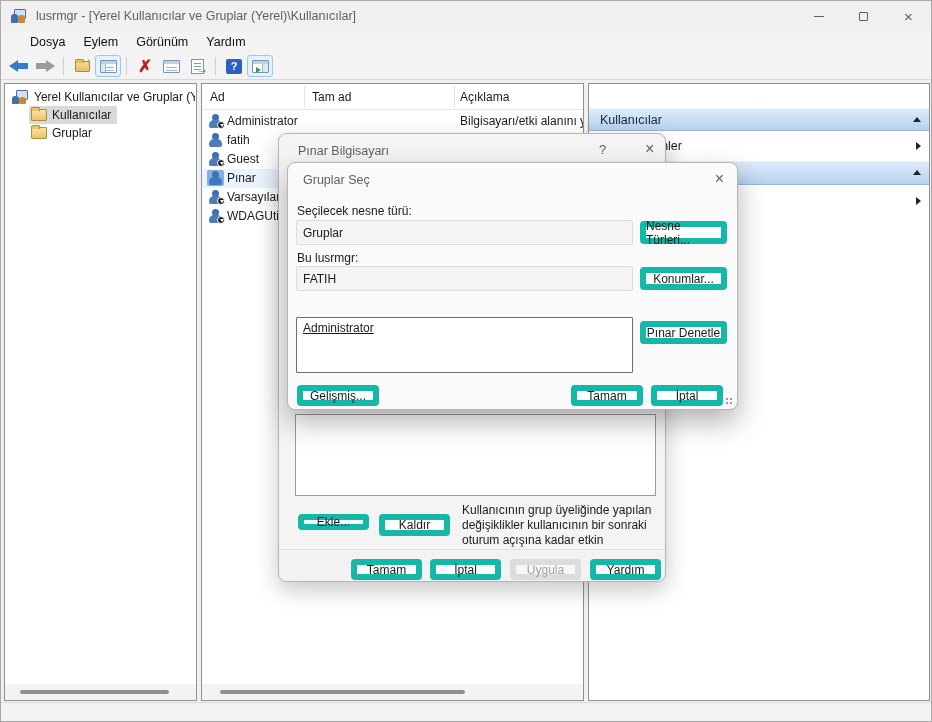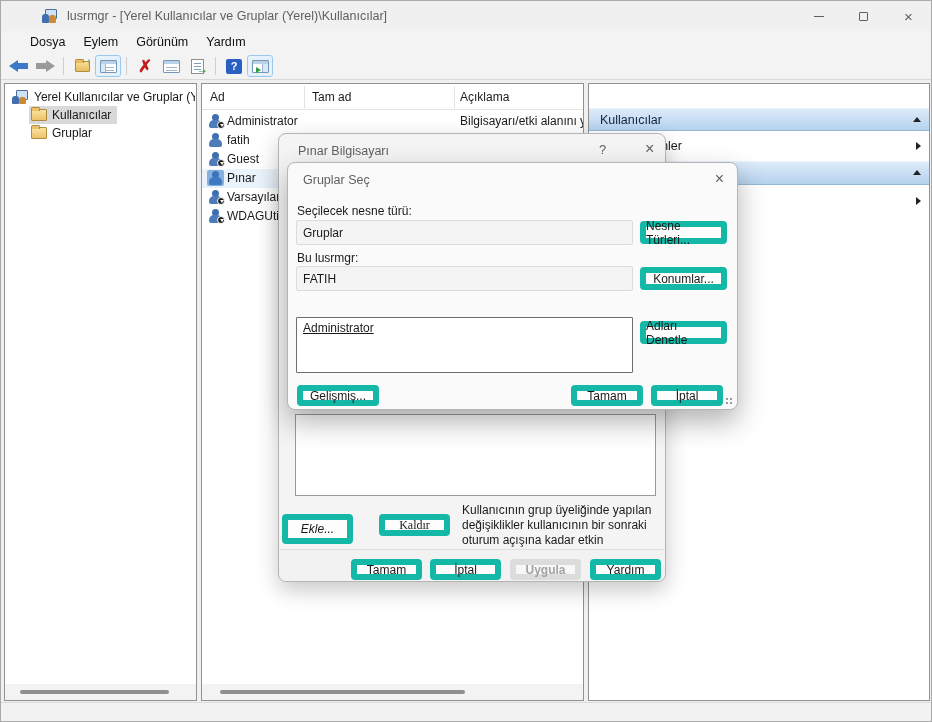--- a/index.html
+++ b/index.html
@@ -1,20 +1,20 @@
 <!DOCTYPE html>
 <html><head>
 <meta charset="utf-8">
 <style>
   * { margin:0; padding:0; box-sizing:border-box; }
   html,body { width:932px; height:722px; font-family:"Liberation Sans", sans-serif; }
   #root { position:relative; width:932px; height:722px; background:#f0f0f0; border:1px solid #a9a9a9; overflow:hidden; font-size:12px; color:#1a1a1a; }
 
   
-  .titlebar { position:absolute; left:0; top:0; width:100%; height:30px; background:#f0f0f0; display:flex; align-items:center;padding-left:31px; }
+  .titlebar { position:absolute; left:0; top:0; width:100%; height:30px; background:#f0f0f0; display:flex; align-items:center; }
   .app-icon { position:relative; width:17px; height:15px; margin:0 9px 0 9px; }
   .app-icon .scr { position:absolute; left:4px; top:0; width:12px; height:10px; border:1px solid #4a6e96; background:#cfe2f5; border-radius:1px; }
   .app-icon .p1 { position:absolute; left:1px; top:5px; width:7px; height:9px; background:#3f6fb0; border-radius:3px 3px 1px 1px; }
   .app-icon .p2 { position:absolute; left:8px; top:6px; width:7px; height:8px; background:#c98a35; border-radius:3px 3px 1px 1px; }
   .title-text { color:#5f5f5f; font-size:12.5px; }
   .win-controls { position:absolute; right:0; top:0; height:30px; display:flex; }
   .win-btn { width:45px; height:30px; display:flex; align-items:center; justify-content:center; color:#5f5f5f; }
   .glyph-min { width:10px; height:1px; background:#5f5f5f; }
   .glyph-max { width:9px; height:9px; border:1px solid #5f5f5f; border-radius:1px; }
   .glyph-close { font-size:15px; line-height:15px; }
@@ -318,48 +318,48 @@
 
   <div class="statusbar"></div>
 
   <div class="dlg parent-dlg">
     <div class="dlg-title" style="left:19px; top:10px;">Pınar Bilgisayarı</div>
     <div class="dlg-x" style="left:320px; top:8px; font-size:13px;">?</div>
     <div class="dlg-x" style="left:366px; top:7px;">×</div>
 
     <div class="pd-listbox"></div>
 
-    <div class="btn" style="position:absolute; left:3px; top:380px; width:71px; height:30px;font-style:italic;">Ekle...</div>
-    <div class="btn" style="position:absolute; left:100px; top:380px; width:71px; height:22px;font-family:Liberation Serif, serif;">Kaldır</div>
+    <div class="btn" style="position:absolute; left:19px; top:380px; width:71px; height:16px;">Ekle...</div>
+    <div class="btn" style="position:absolute; left:100px; top:380px; width:71px; height:22px;">Kaldır</div>
     <div class="pd-note">Kullanıcının grup üyeliğinde yapılan değişiklikler kullanıcının bir sonraki oturum açışına kadar etkin olmayacak.</div>
 
     <div class="pd-bottom"></div>
     <div class="pd-divider"></div>
     <div class="btn" style="position:absolute; left:72px; top:425px; width:71px; height:21px;">Tamam</div>
     <div class="btn" style="position:absolute; left:151px; top:425px; width:71px; height:21px;">İptal</div>
-    <div class="btn disabled" style="position:absolute; left:231px; top:425px; width:71px; height:21px;font-weight:bold;">Uygula</div>
+    <div class="btn disabled" style="position:absolute; left:231px; top:425px; width:71px; height:21px;">Uygula</div>
     <div class="btn" style="position:absolute; left:311px; top:425px; width:71px; height:21px;">Yardım</div>
   </div>
 
   <div class="dlg child-dlg">
     <div class="dlg-title" style="left:15px; top:10px;">Gruplar Seç</div>
     <div class="dlg-x" style="right:13px; top:8px;">×</div>
 
     <div class="cd-label" style="left:9px; top:41px;">Seçilecek nesne türü:</div>
     <div class="cd-field" style="top:57px;">Gruplar</div>
     <div class="btn cd-side-btn" style="top:58px;">Nesne Türleri...</div>
 
     <div class="cd-label" style="left:9px; top:88px;">Bu lusrmgr:</div>
     <div class="cd-field" style="top:103px;">FATIH</div>
     <div class="btn cd-side-btn" style="top:104px;">Konumlar...</div>
 
     <div class="cd-entry">
       <span class="resolved">Administrator</span>
     </div>
-    <div class="btn cd-side-btn" style="top:158px;">Adları Denetle</div>
+    <div class="btn cd-side-btn" style="top:158px;">Pınar Denetle</div>
 
     <div class="btn" style="position:absolute; left:9px; top:222px; width:82px; height:21px;">Gelişmiş...</div>
     <div class="btn" style="position:absolute; left:283px; top:222px; width:72px; height:21px;">Tamam</div>
     <div class="btn" style="position:absolute; left:363px; top:222px; width:72px; height:21px;">İptal</div>
     <div class="grip"></div>
   </div>
 
 </div>
 
 </body></html>

